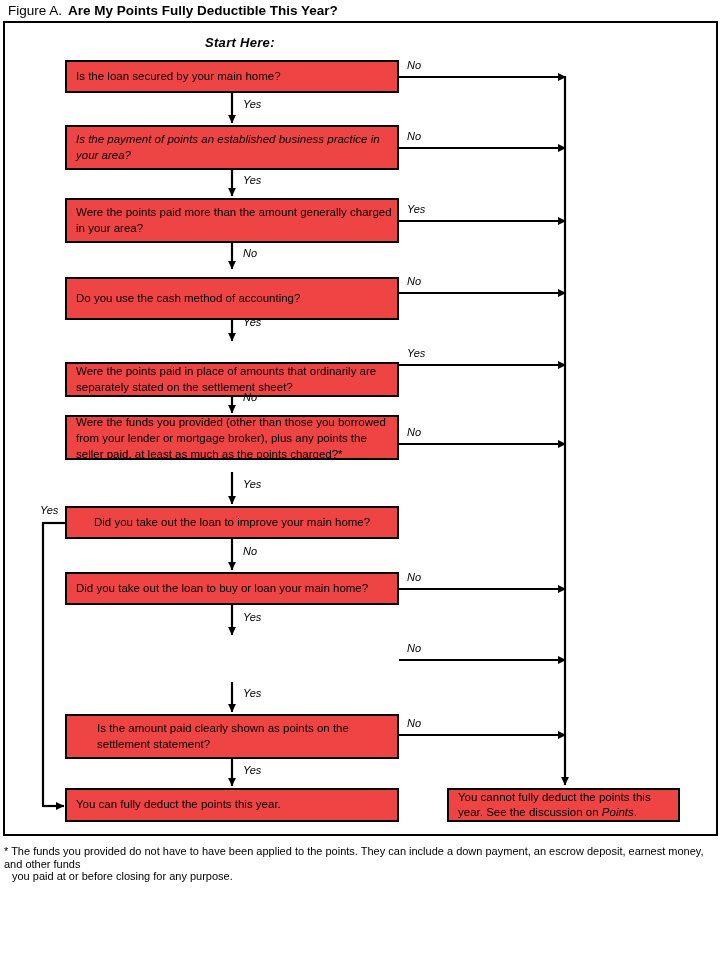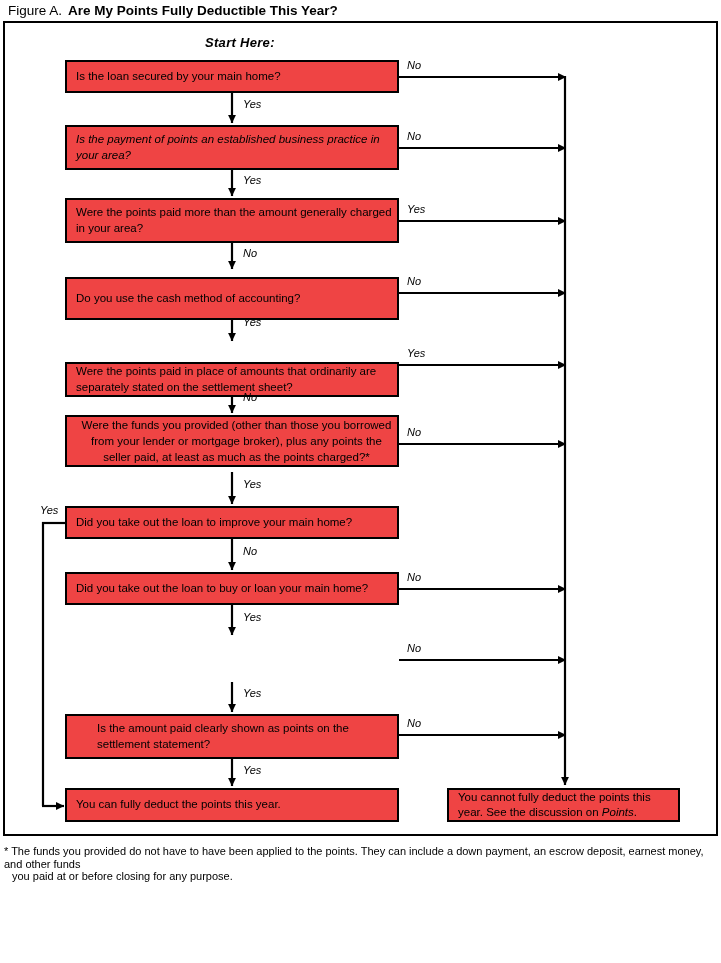--- a/index.html
+++ b/index.html
@@ -119,25 +119,25 @@
   </div>
 
   <div class="node" style="left:65px;top:277px;width:334px;height:43px;">
     <span class="txt">Do you use the cash method of accounting?</span>
   </div>
 
   <div class="node" style="left:65px;top:342px;width:334px;height:35px;margin-top:20px;">
     <span class="txt">Were the points paid in place of amounts that ordinarily are separately stated on the settlement sheet?</span>
   </div>
 
-  <div class="node pad3" style="left:65px;top:415px;width:334px;height:52px;text-align:center;">
+  <div class="node pad3" style="left:65px;top:415px;width:334px;height:45px;">
     <span class="txt">Were the funds you provided (other than those you borrowed from your lender or mortgage broker), plus any points the seller paid, at least as much as the points charged?*</span>
   </div>
 
-  <div class="node" style="left:65px;top:506px;width:334px;height:33px;">
+  <div class="node" style="left:65px;top:506px;width:334px;height:33px;padding-left:18px;">
     <span class="txt">Did you take out the loan to improve your main home?</span>
   </div>
 
   <div class="node" style="left:65px;top:572px;width:334px;height:33px;">
     <span class="txt">Did you take out the loan to buy or loan your main home?</span>
   </div>
 
 
   <div class="node" style="left:65px;top:714px;width:334px;height:45px;padding-left:21px;">
     <span class="txt">Is the amount paid clearly shown as points on the settlement statement?</span>

